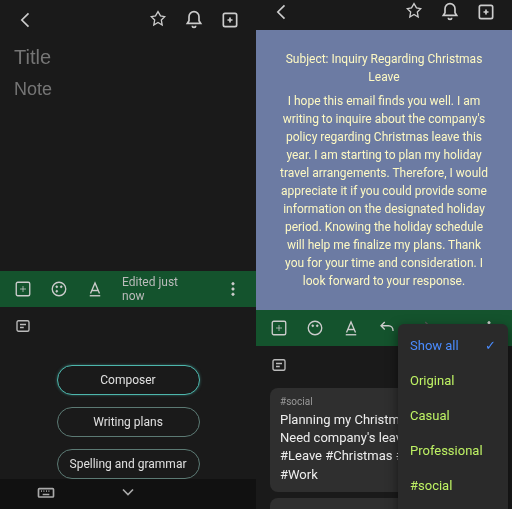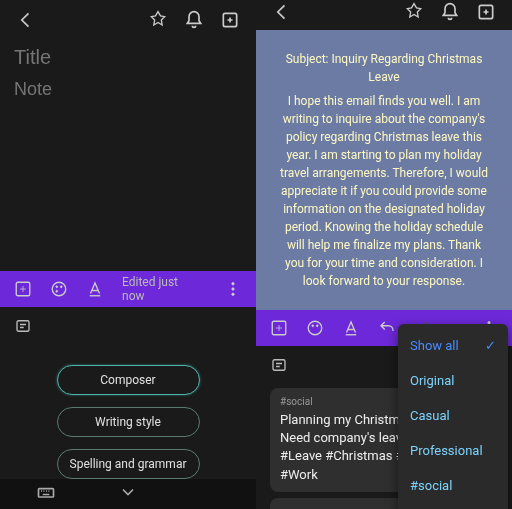--- a/index.html
+++ b/index.html
@@ -56,21 +56,21 @@
       width: 100%;
       margin-top: 10px;
     }
 
     .toolbar {
       height: 36px;
       display: flex;
       align-items: center;
       padding: 0 14px;
       gap: 18px;
-      background: #6d28d9;
+      background: #14532d;
       font-size: 12px;
       color: #aaa;
     }
     .toolbar .sp { flex: 1; }
     .tb-icon { width: 18px; height: 18px; display:flex; align-items:center; justify-content:center; cursor:pointer; }
     .tb-icon svg { width:18px; height:18px; fill:#ccc; stroke:#ccc; }
     .tb-text { font-size: 12px; color:#bbb; }
 
     .assist-row {
       display: flex;
@@ -159,21 +159,21 @@
       width: 110px;
       background: #2a2a2a;
       border-radius: 6px;
       padding: 4px 0;
       box-shadow: 0 4px 12px rgba(0,0,0,0.5);
       z-index: 10;
     }
     .menu-item {
       padding: 10px 12px;
       font-size: 13px;
-      color: #7dd3fc;
+      color: #bef264;
       cursor: pointer;
       display: flex;
       align-items: center;
       justify-content: space-between;
     }
     .menu-item.active { color: #4a8cff; text-align: right; }
     .chev { color:#4a8cff; }
 
     .right-content { flex:1; display:flex; flex-direction:column; position:relative; }
     .toolbar.right .tb-icon.disabled svg { stroke:#555; fill:#555; }
@@ -246,21 +246,21 @@
     <div class="sq-icon">
       <svg viewBox="0 0 24 24">
           <rect x="4" y="5" width="16" height="14" rx="2"></rect>
           <path d="M8 10h8M8 14h5"></path>
         </svg>
     </div>
   </div>
 
   <div class="pill-stack">
     <div class="pill p1">Composer</div>
-    <div class="pill outline">Writing style</div>
+    <div class="pill outline">Writing plans</div>
     <div class="pill outline">Spelling and grammar</div>
   </div>
 
   <div class="bottombar">
     <div class="kbd">
       <svg viewBox="0 0 24 24">
           <rect x="3" y="8" width="18" height="10" rx="1"></rect>
           <path d="M6 11h1M9 11h1M12 11h1M15 11h1M8 15h8"></path>
         </svg>
     </div>

